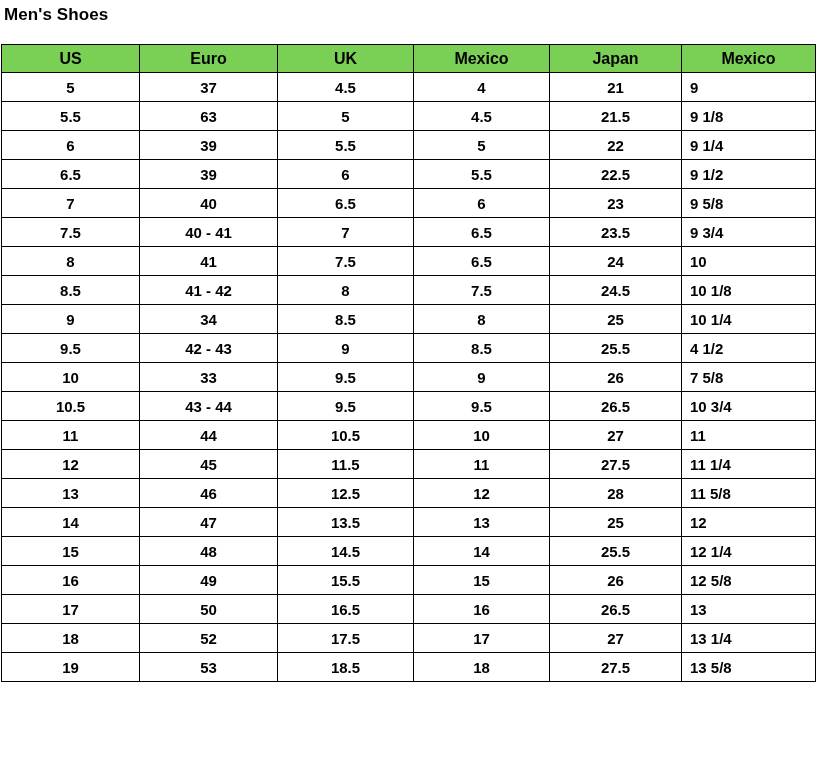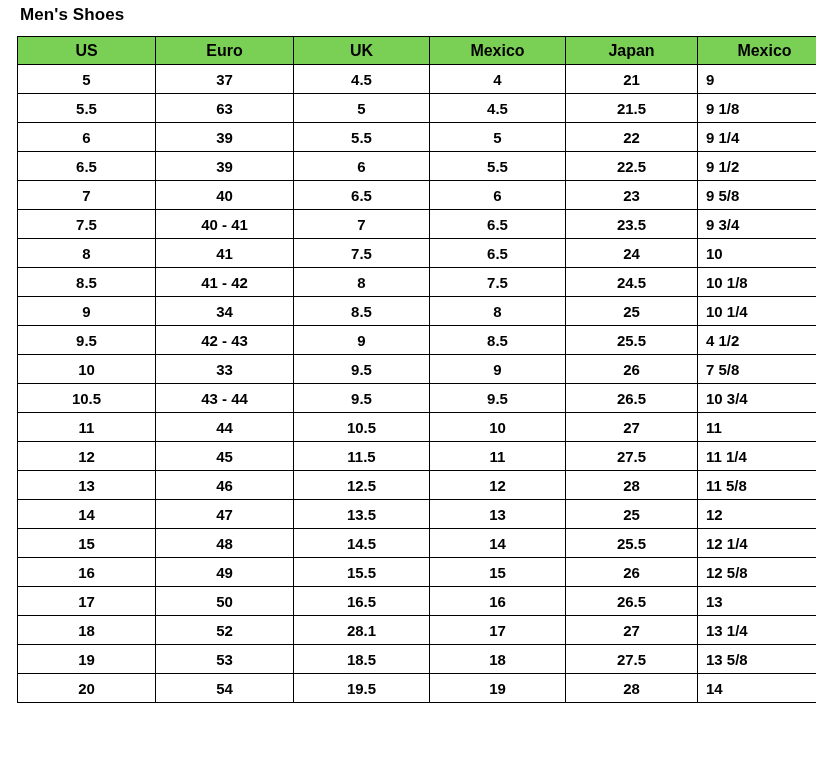--- a/index.html
+++ b/index.html
@@ -11,34 +11,34 @@
     width: 816px;
     height: 770px;
     font-family: "Liberation Sans", sans-serif;
     color: #000000;
     overflow: hidden;
   }
   .page {
     width: 816px;
     height: 551px;
     box-sizing: border-box;
-    padding: 4px 0 0 16px;
+    padding: 4px 0 0 0;
     position: relative;
   }
   .page-title {
     font-size: 17px;
     font-weight: bold;
     line-height: 20px;
     padding: 1px 0 3px 4px;
     letter-spacing: 0.1px;
   }
   table.size-table {
     border-collapse: collapse;
     width: 814px;
-    margin: 8px 0 0 1px;
+    margin: 16px 0 0 1px;
     table-layout: fixed;
   }
   table.size-table th,
   table.size-table td {
     border: 1px solid #000000;
     height: 29px;
     font-size: 15px;
     font-weight: bold;
     padding: 0;
     box-sizing: border-box;
@@ -241,37 +241,29 @@
         <td>17</td>
         <td>50</td>
         <td>16.5</td>
         <td>16</td>
         <td>26.5</td>
         <td class="col-last">13</td>
       </tr>
       <tr>
         <td>18</td>
         <td>52</td>
-        <td>28.1</td>
+        <td>17.5</td>
         <td>17</td>
         <td>27</td>
         <td class="col-last">13 1/4</td>
       </tr>
       <tr>
         <td>19</td>
         <td>53</td>
         <td>18.5</td>
         <td>18</td>
         <td>27.5</td>
         <td class="col-last">13 5/8</td>
       </tr>
-      <tr>
-        <td>20</td>
-        <td>54</td>
-        <td>19.5</td>
-        <td>19</td>
-        <td>28</td>
-        <td class="col-last">14</td>
-      </tr>
     </tbody>
   </table>
 
 </div>
 
 </body></html>

